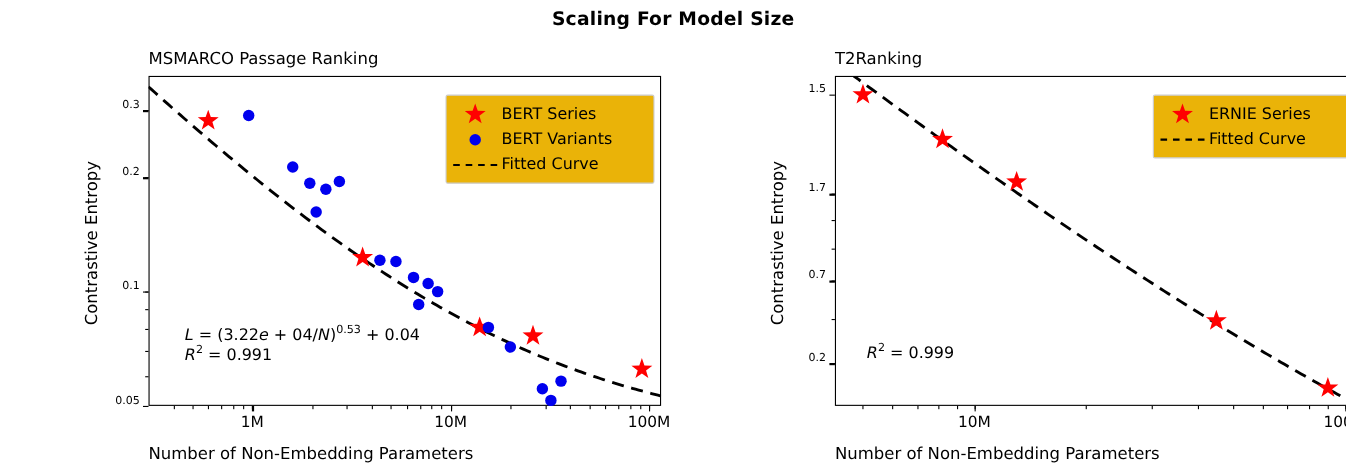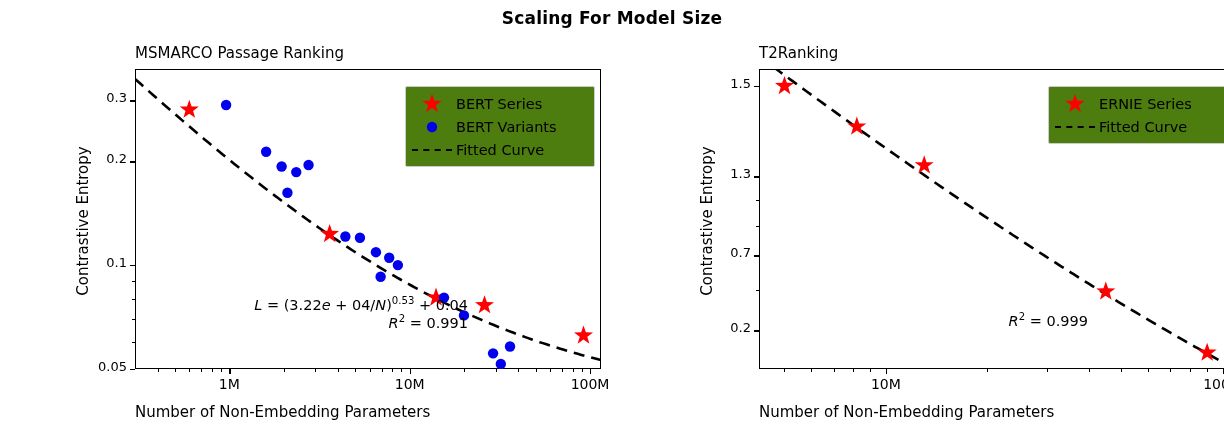--- a/index.html
+++ b/index.html
@@ -60,46 +60,46 @@
   }
   .xlabel {
     position: absolute;
     font-size: 15px;
     color: #000000;
     text-align: left;
     white-space: nowrap;
   }
   .ytick-label {
     position: absolute;
-    font-size: 13px;
+    font-size: 10px;
     color: #000000;
     text-align: right;
     white-space: nowrap;
   }
   .xtick-label {
     position: absolute;
     font-size: 14px;
     color: #000000;
     text-align: center;
     white-space: nowrap;
   }
   .eqn {
     position: absolute;
     font-size: 14.5px;
     color: #000000;
     white-space: nowrap;
-    text-align: right;
+    text-align: left;
   }
   .eqn i { font-style: italic; }
   .eqn sup { font-size: 0.7em; vertical-align: super; }
   .legend-box {
     position: absolute;
     border: 1px solid #cccccc;
     border-radius: 2px;
-    background: #4d7c0f;
+    background: #eab308;
     box-sizing: border-box;
   }
   .legend-row {
     position: absolute;
     display: flex;
     align-items: center;
     height: 22px;
     white-space: nowrap;
   }
   .legend-marker {
@@ -277,21 +277,21 @@
           <polygon points="97.84,47.62 100.19,54.39 107.35,54.53 101.64,58.86 103.71,65.71 97.84,61.62 91.96,65.71 94.03,58.86 88.32,54.53 95.48,54.39" fill="#ff0000"></polygon>
           <polygon points="165.22,86.37 167.57,93.13 174.73,93.28 169.02,97.60 171.10,104.46 165.22,100.37 159.34,104.46 161.42,97.60 155.71,93.28 162.87,93.13" fill="#ff0000"></polygon>
           <polygon points="346.80,212.59 349.15,219.36 356.31,219.50 350.60,223.83 352.67,230.68 346.80,226.59 340.92,230.68 342.99,223.83 337.29,219.50 344.45,219.36" fill="#ff0000"></polygon>
           <polygon points="448.16,273.68 450.51,280.45 457.67,280.59 451.96,284.92 454.03,291.77 448.16,287.68 442.28,291.77 444.35,284.92 438.65,280.59 445.80,280.45" fill="#ff0000"></polygon>
         </g>
       </svg>
 
     <div id="yticks1">
         <div class="ytick-label" style="left: 649px; top: 76.1034px; width: 54px;">1.5</div>
         <div style="position: absolute; background: rgb(0, 0, 0); width: 5px; height: 1.3px; left: 706px; top: 86.1034px;"></div>
-        <div class="ytick-label" style="left: 649px; top: 166.212px; width: 54px;">1.3</div>
+        <div class="ytick-label" style="left: 649px; top: 166.212px; width: 54px;">1.7</div>
         <div style="position: absolute; background: rgb(0, 0, 0); width: 5px; height: 1.3px; left: 706px; top: 176.212px;"></div>
         <div class="ytick-label" style="left: 649px; top: 245.477px; width: 54px;">0.7</div>
         <div style="position: absolute; background: rgb(0, 0, 0); width: 5px; height: 1.3px; left: 706px; top: 255.477px;"></div>
         <div class="ytick-label" style="left: 649px; top: 320.253px; width: 54px;">0.2</div>
         <div style="position: absolute; background: rgb(0, 0, 0); width: 5px; height: 1.3px; left: 706px; top: 330.253px;"></div>
         <div style="position: absolute; background: rgb(0, 0, 0); width: 3px; height: 1px; left: 708px; top: 330.253px;"></div>
         <div style="position: absolute; background: rgb(0, 0, 0); width: 3px; height: 1px; left: 708px; top: 289.735px;"></div>
         <div style="position: absolute; background: rgb(0, 0, 0); width: 3px; height: 1px; left: 708px; top: 255.477px;"></div>
         <div style="position: absolute; background: rgb(0, 0, 0); width: 3px; height: 1px; left: 708px; top: 225.802px;"></div>
         <div style="position: absolute; background: rgb(0, 0, 0); width: 3px; height: 1px; left: 708px; top: 199.626px;"></div>

